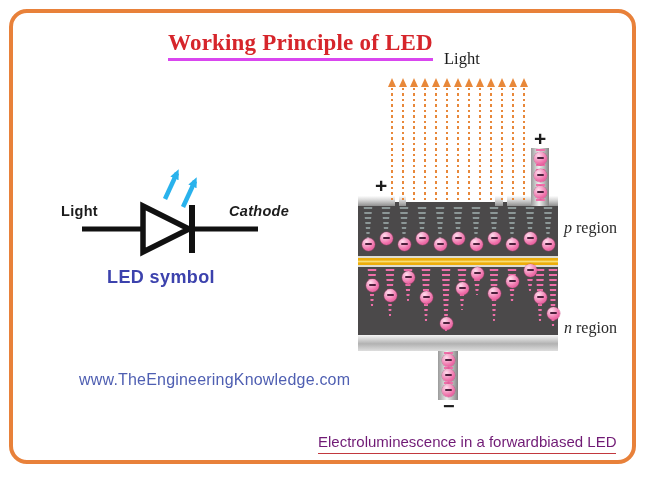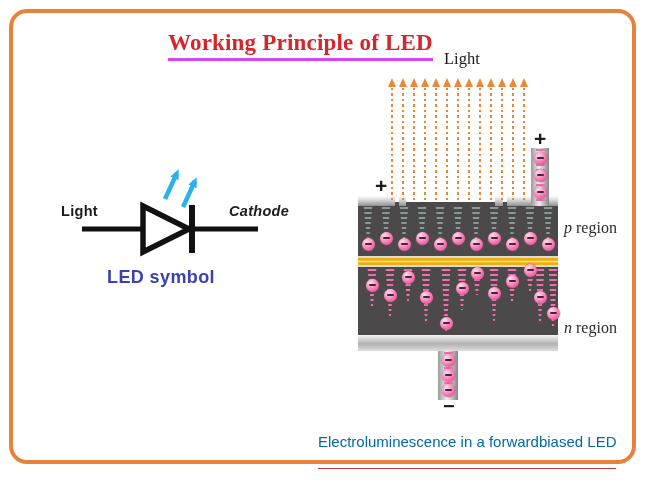--- a/index.html
+++ b/index.html
@@ -13,22 +13,22 @@
 
   #title{position:absolute;left:168px;top:30px;margin:0;
          font-size:23px;font-weight:700;color:#D6252B;
          border-bottom:3px solid #d946ef;padding-bottom:2px;letter-spacing:.2px;font-family:Liberation Serif, serif;}
 
   .terminal-label{position:absolute;font-size:14.5px;font-weight:700;color:#1c1c1c;letter-spacing:.3px;}
   #led-symbol-caption{position:absolute;left:107px;top:267px;font-size:18px;font-weight:700;color:#3C42AD;letter-spacing:.4px;}
 
   #watermark{position:absolute;left:79px;top:371px;font-size:16px;color:#4F5FB2;letter-spacing:.2px;}
 
-  #footer-caption{position:absolute;left:318px;top:433px;font-size:15px;color:#0369a1;
-                  border-bottom:1.5px solid #C2383E;padding-bottom:18px;text-align:right;}
+  #footer-caption{position:absolute;left:318px;top:433px;font-size:15px;color:#701a75;
+                  border-bottom:1.5px solid #C2383E;padding-bottom:3px;text-align:right;}
 
   
   #led-diagram{position:absolute;left:340px;top:45px;width:305px;height:380px;}
   #light-label{position:absolute;left:104px;top:4px;font-size:16.5px;color:#1c1c1c;}
   .sign{position:absolute;font-size:21px;font-weight:700;color:#1c1c1c;}
   .region-label{position:absolute;left:224px;font-size:16px;color:#2b2b2b;}
   .region-label i{font-style:italic;margin-right:4px;}
 
   .metal-cap{position:absolute;background:linear-gradient(to bottom,#fdfdfd,#d8d8d8 40%,#8f8f8f);}
   .metal-col{position:absolute;background:linear-gradient(to right,#9a9a9a,#f0f0f0 45%,#848484);}
@@ -68,20 +68,21 @@
     </defs>
     <line x1="42" y1="79" x2="218" y2="79" stroke="#111" stroke-width="5"></line>
     <path d="M103,56 L103,102 L149,79 Z" fill="#ffffff" stroke="#111" stroke-width="5.5" stroke-linejoin="miter"></path>
     <line x1="152" y1="55" x2="152" y2="103" stroke="#111" stroke-width="6"></line>
     <line x1="125" y1="49" x2="137" y2="23" stroke="#29B2EC" stroke-width="4.5" marker-end="url(#cyanhead)"></line>
     <line x1="143" y1="57" x2="155" y2="31" stroke="#29B2EC" stroke-width="4.5" marker-end="url(#cyanhead)"></line>
   </svg>
 
   <span id="led-symbol-caption">LED symbol</span>
 
+  <span id="watermark">www.TheEngineeringKnowledge.com</span>
 
   <div id="led-diagram">
 
     <span id="light-label" class="serif">Light</span>
 
     <span class="sign" style="left:35px;top:129px;">+</span>
     <span class="sign" style="left:194px;top:82px;">+</span>
     <span class="sign" style="left:103px;top:350px;font-size:20px;">−</span>
 
     <div id="semwrap">

